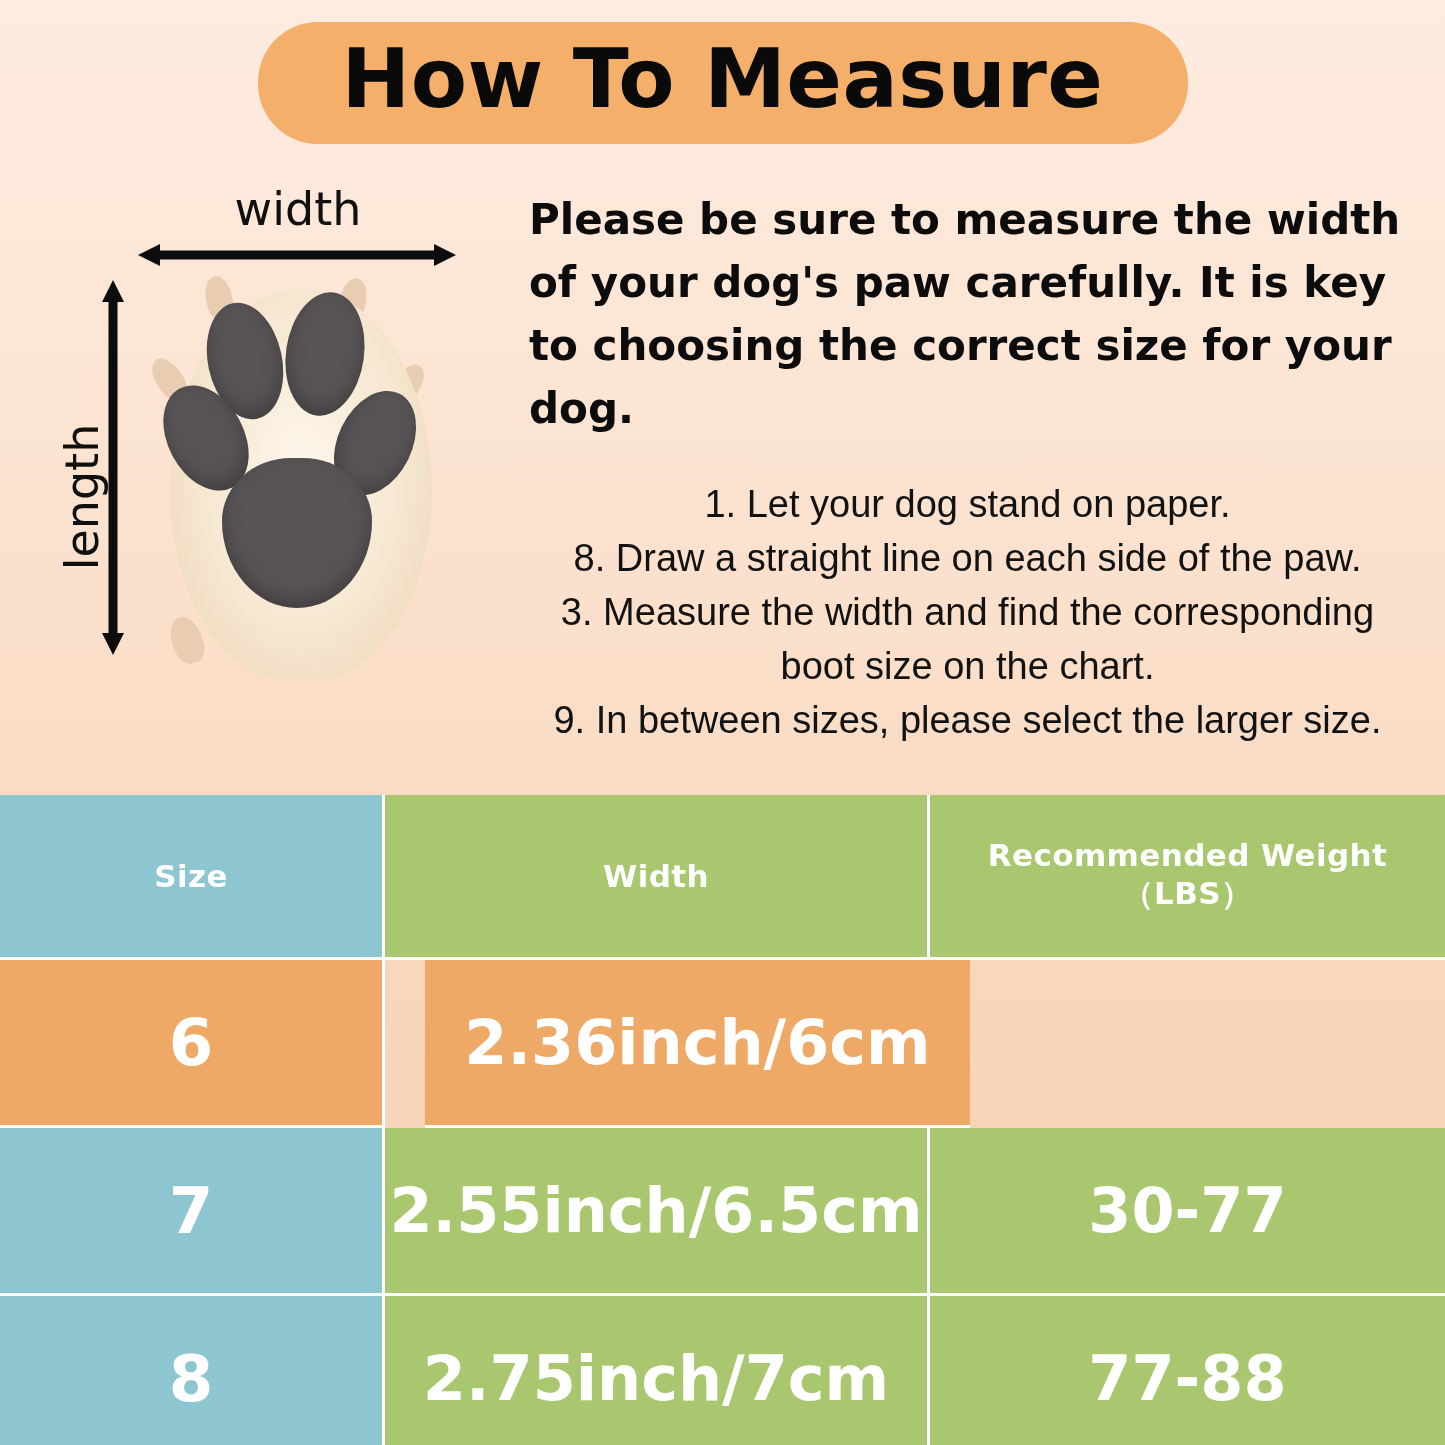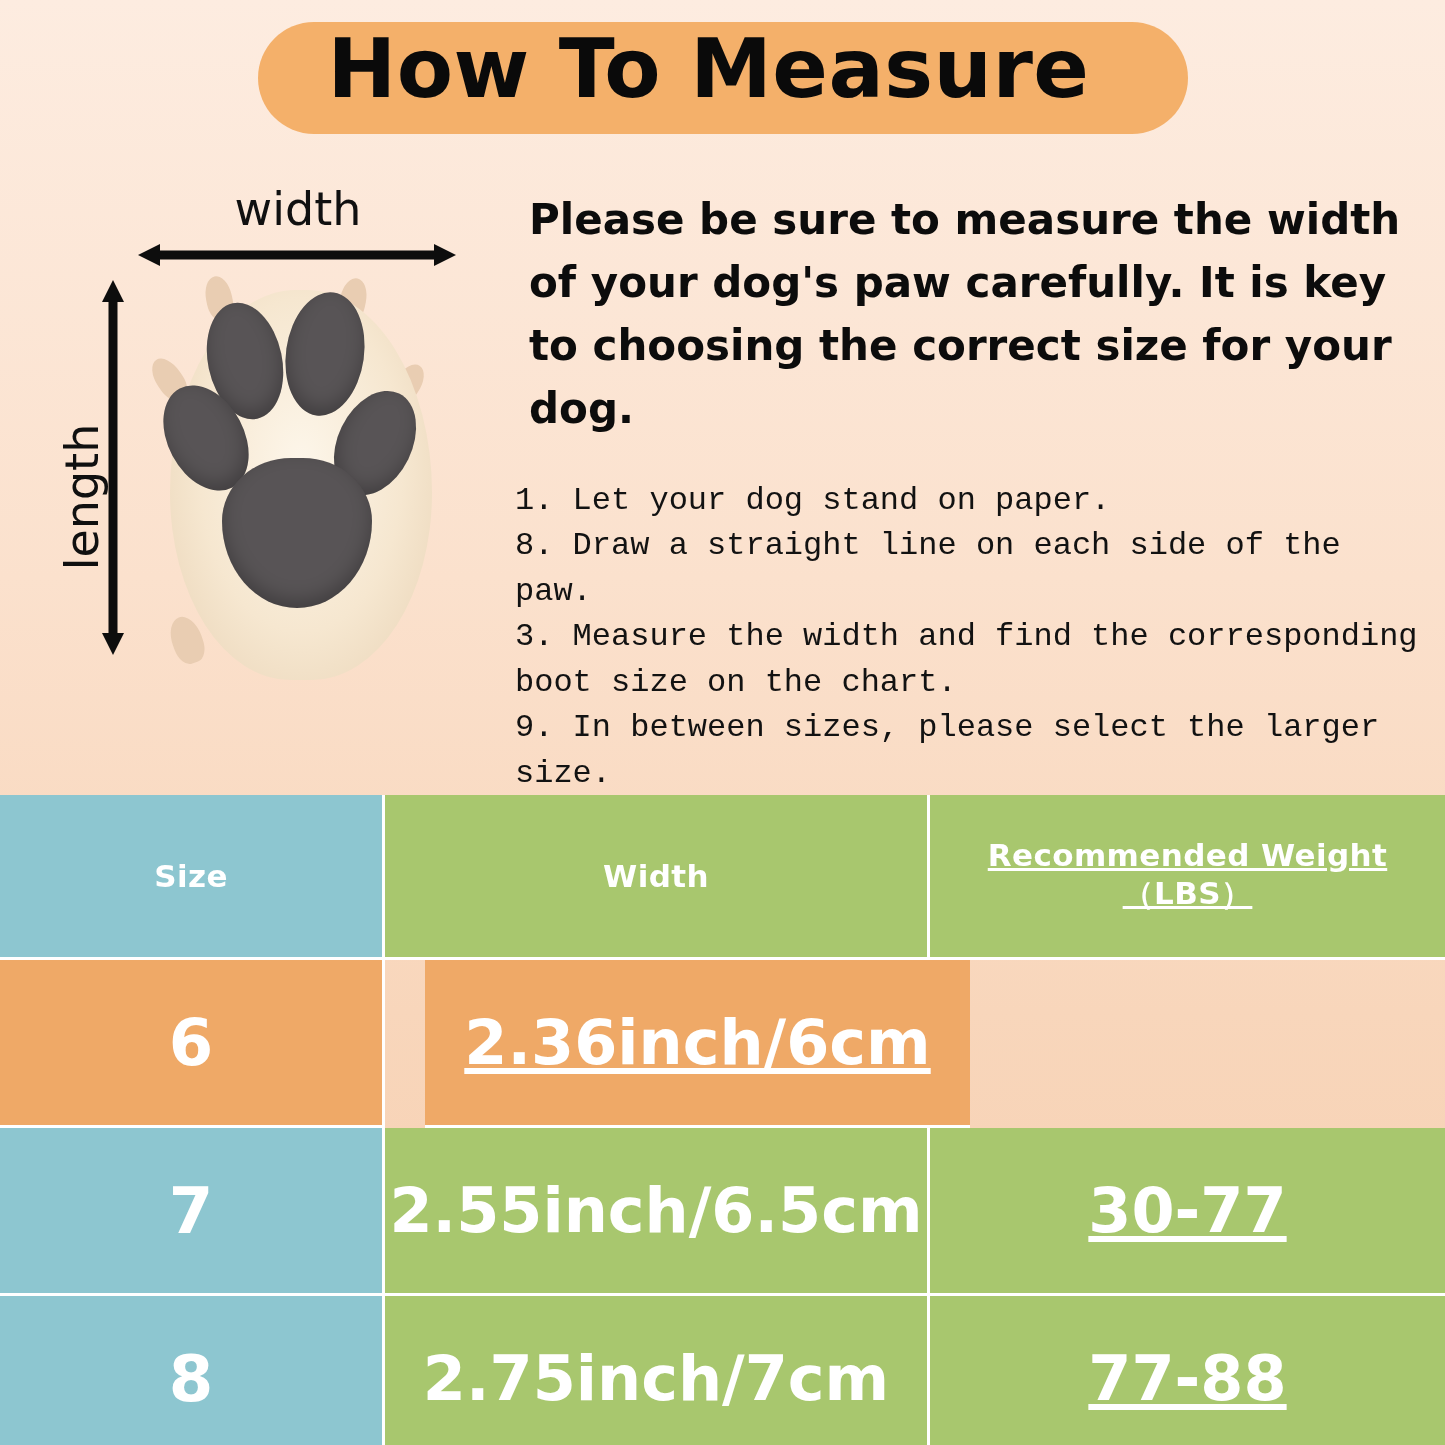--- a/index.html
+++ b/index.html
@@ -26,23 +26,23 @@
     position: absolute;
     top: 22px;
     left: 0;
     width: 100%;
     display: flex;
     justify-content: center;
   }
   .title-pill {
     background: #f4b06a;
     border-radius: 60px;
-    padding: 0 70px 18px 70px;
+    padding: 10px 70px 18px 70px;
     min-width: 790px;
-    text-align: left;
+    text-align: center;
   }
   .title-pill .title-text {
     font-size: 82px;
     font-weight: bold;
     color: #0a0a0a;
     letter-spacing: 0.5px;
     line-height: 1.15;
     display: block;
     font-family: "DejaVu Sans", sans-serif;
   }
@@ -159,25 +159,26 @@
     color: #0c0c0c;
     font-family: "DejaVu Sans", sans-serif;
     margin: 0 0 38px 14px;
   }
   .steps {
     list-style: none;
     margin: 0;
     padding: 0;
   }
   .steps li {
-    font-size: 32px;
+    font-size: 38px;
     line-height: 1.42;
     color: #121212;
-    font-family: Liberation Mono, monospace;
+    font-family: Liberation Sans, sans-serif;
     white-space: pre-line;
+    text-align: center;
   }
 
   
   .table {
     position: absolute;
     left: 0;
     top: 795px;
     width: 1445px;
     border-collapse: collapse;
   }
@@ -188,21 +189,21 @@
   .cell {
     display: flex;
     align-items: center;
     justify-content: center;
     color: #ffffff;
     text-align: center;
     box-sizing: border-box;
     border-right: 3px solid #ffffff;
     border-bottom: 3px solid #ffffff;
   }
-  .cell:last-child { border-right: none; text-decoration: underline; }
+  .cell:last-child { border-right: none; }
   .c-size  { width: 385px; }
   .c-width { width: 545px; }
   .c-wt    { width: 515px; }
 
   .head-row .cell {
     height: 165px;
     font-size: 31px;
     font-weight: bold;
     font-family: "DejaVu Sans", sans-serif;
     letter-spacing: 0.4px;

